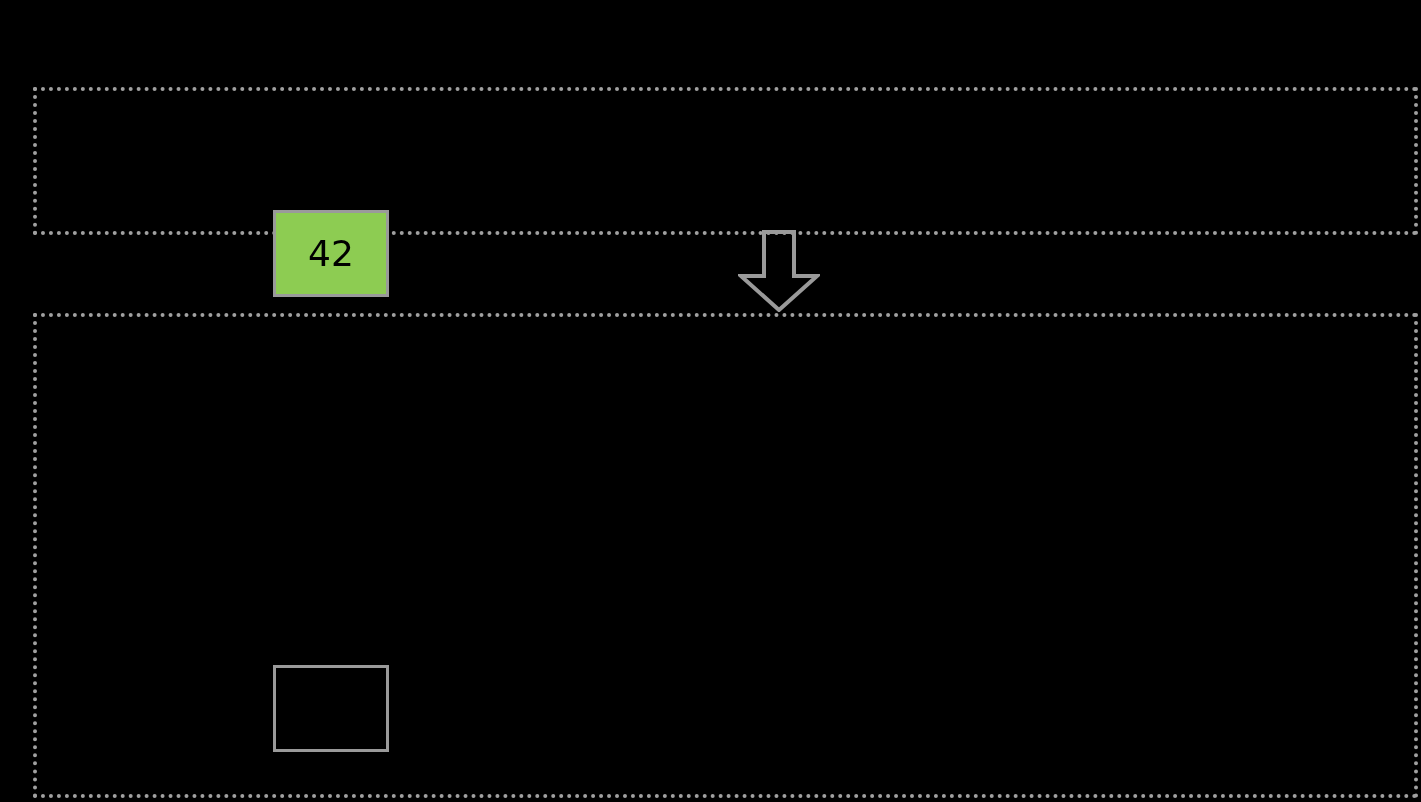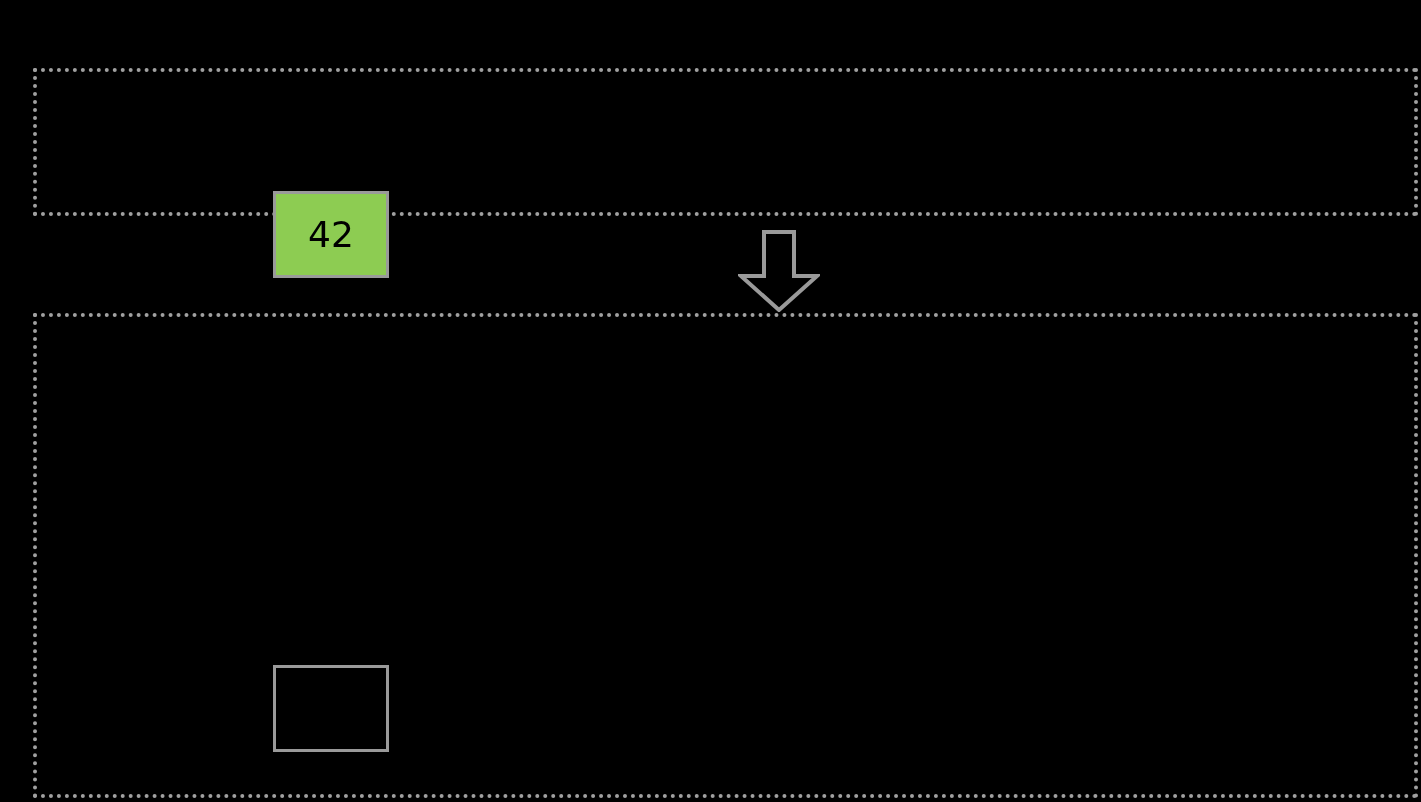--- a/index.html
+++ b/index.html
@@ -27,21 +27,21 @@
 
   
   .panel {
     position: absolute;
     border: 4px dotted #a0a0a0;
     box-sizing: border-box;
     background: transparent;
   }
   #panel-before {
     left: 33px;
-    top: 68px;
+    top: 87px;
     width: 1385px;
     height: 148px;
   }
   #panel-after {
     left: 33px;
     top: 313px;
     width: 1385px;
     height: 485px;
   }
 

